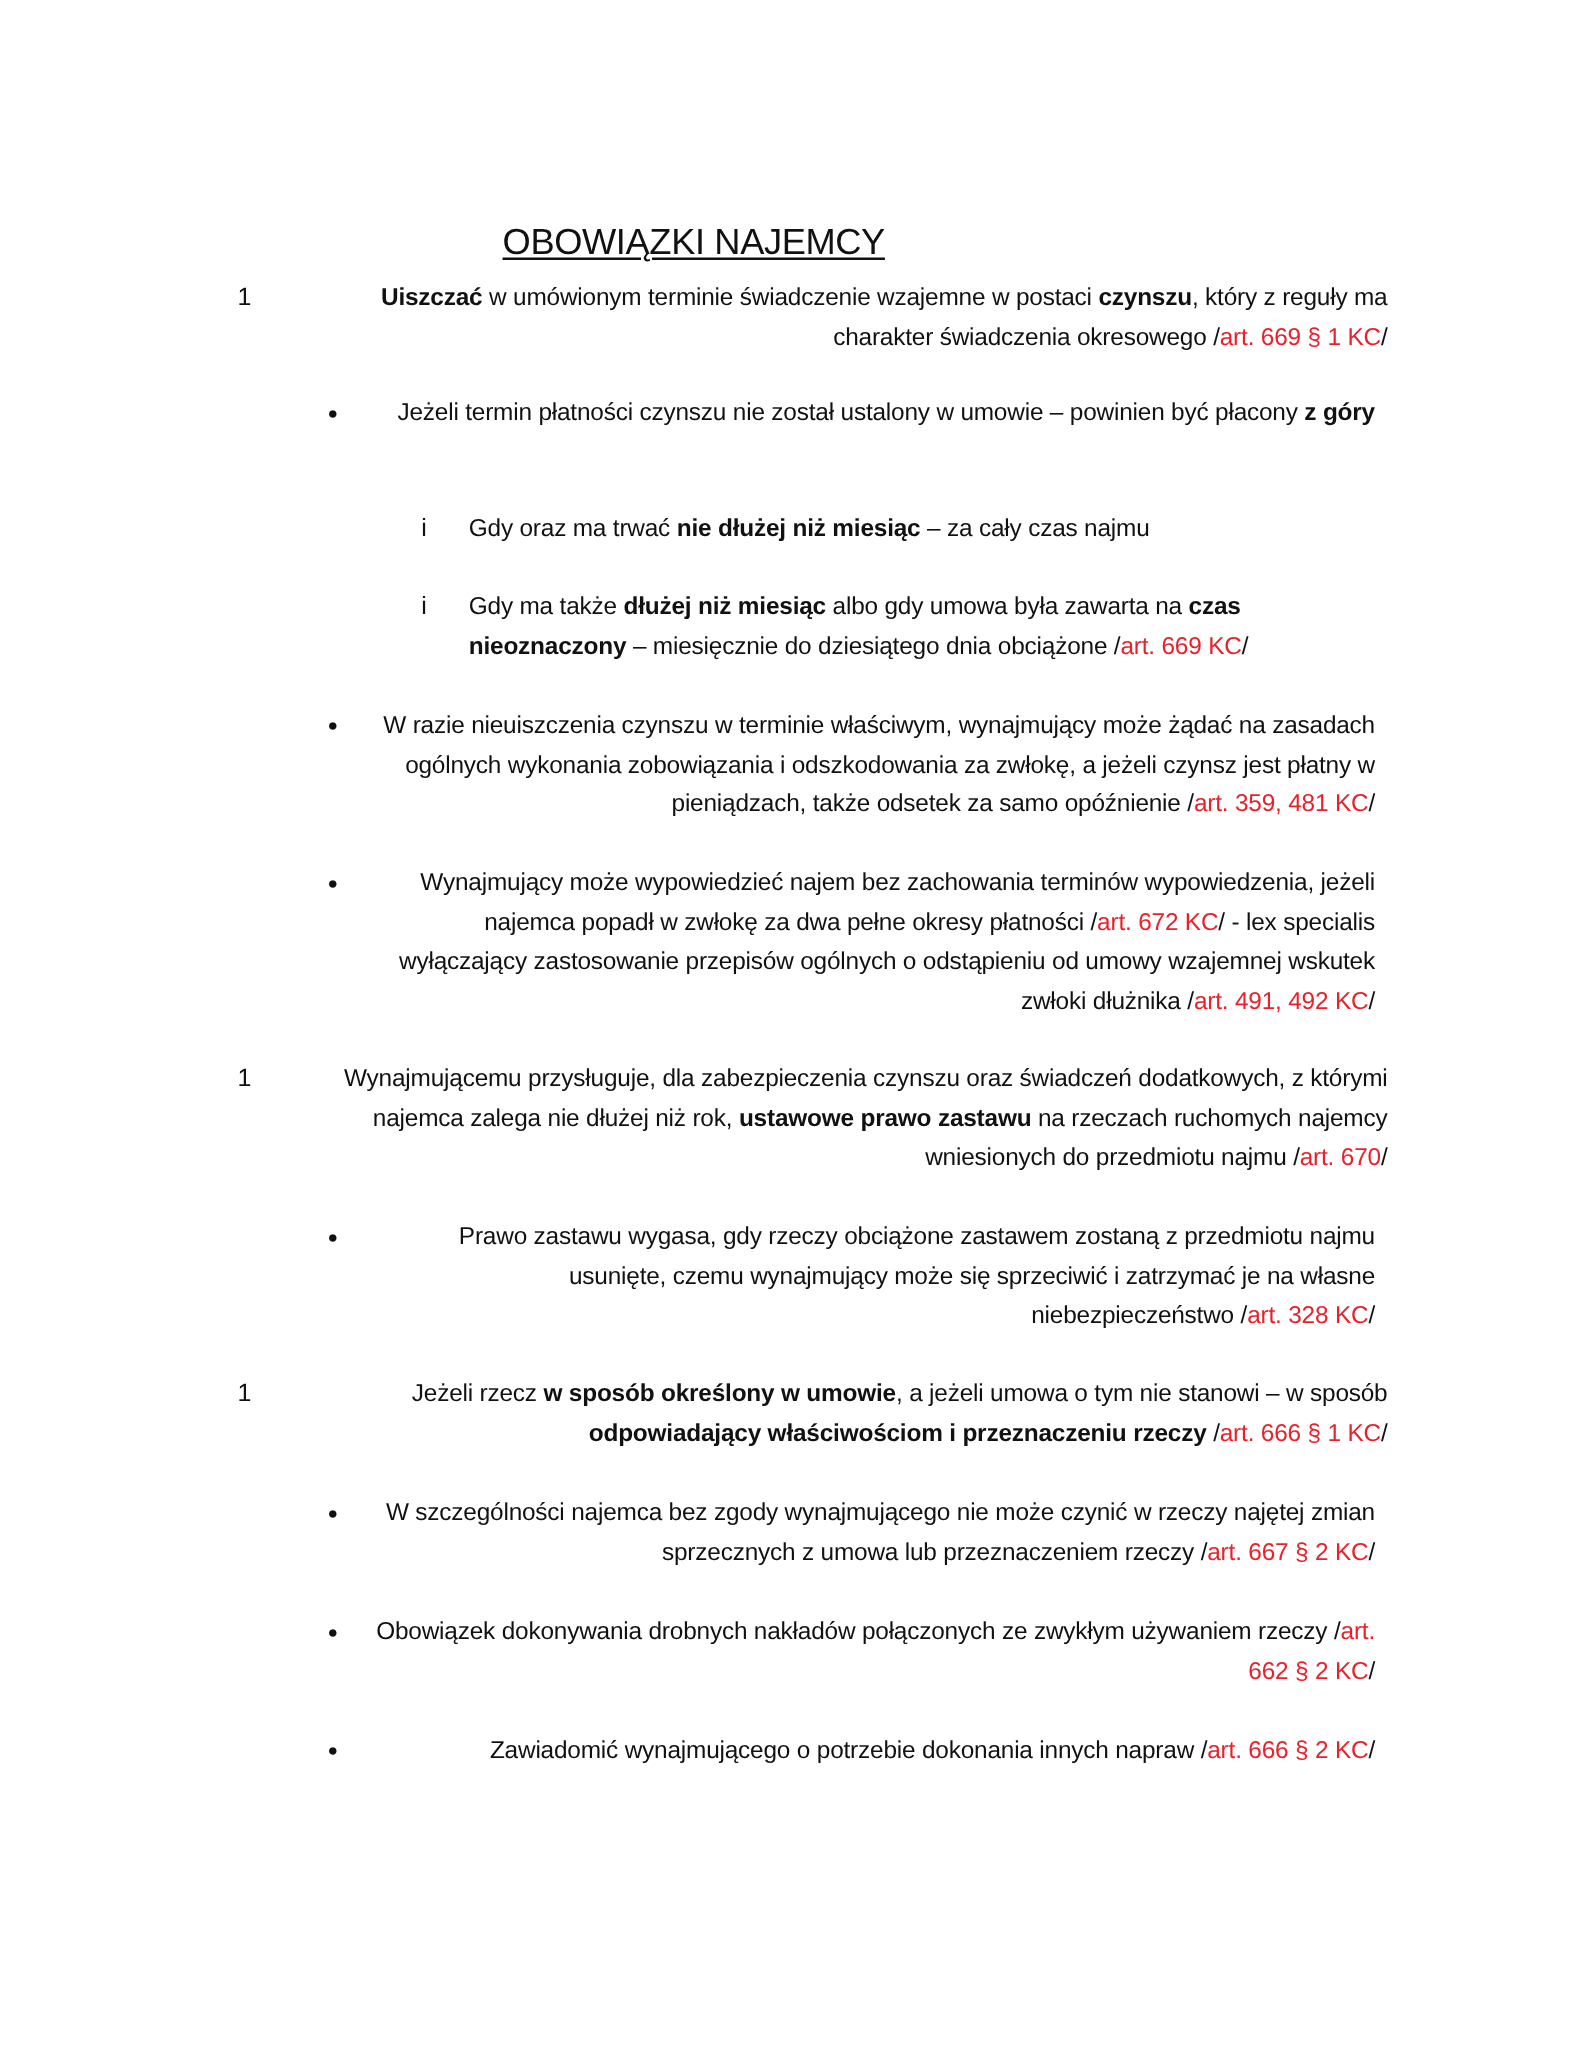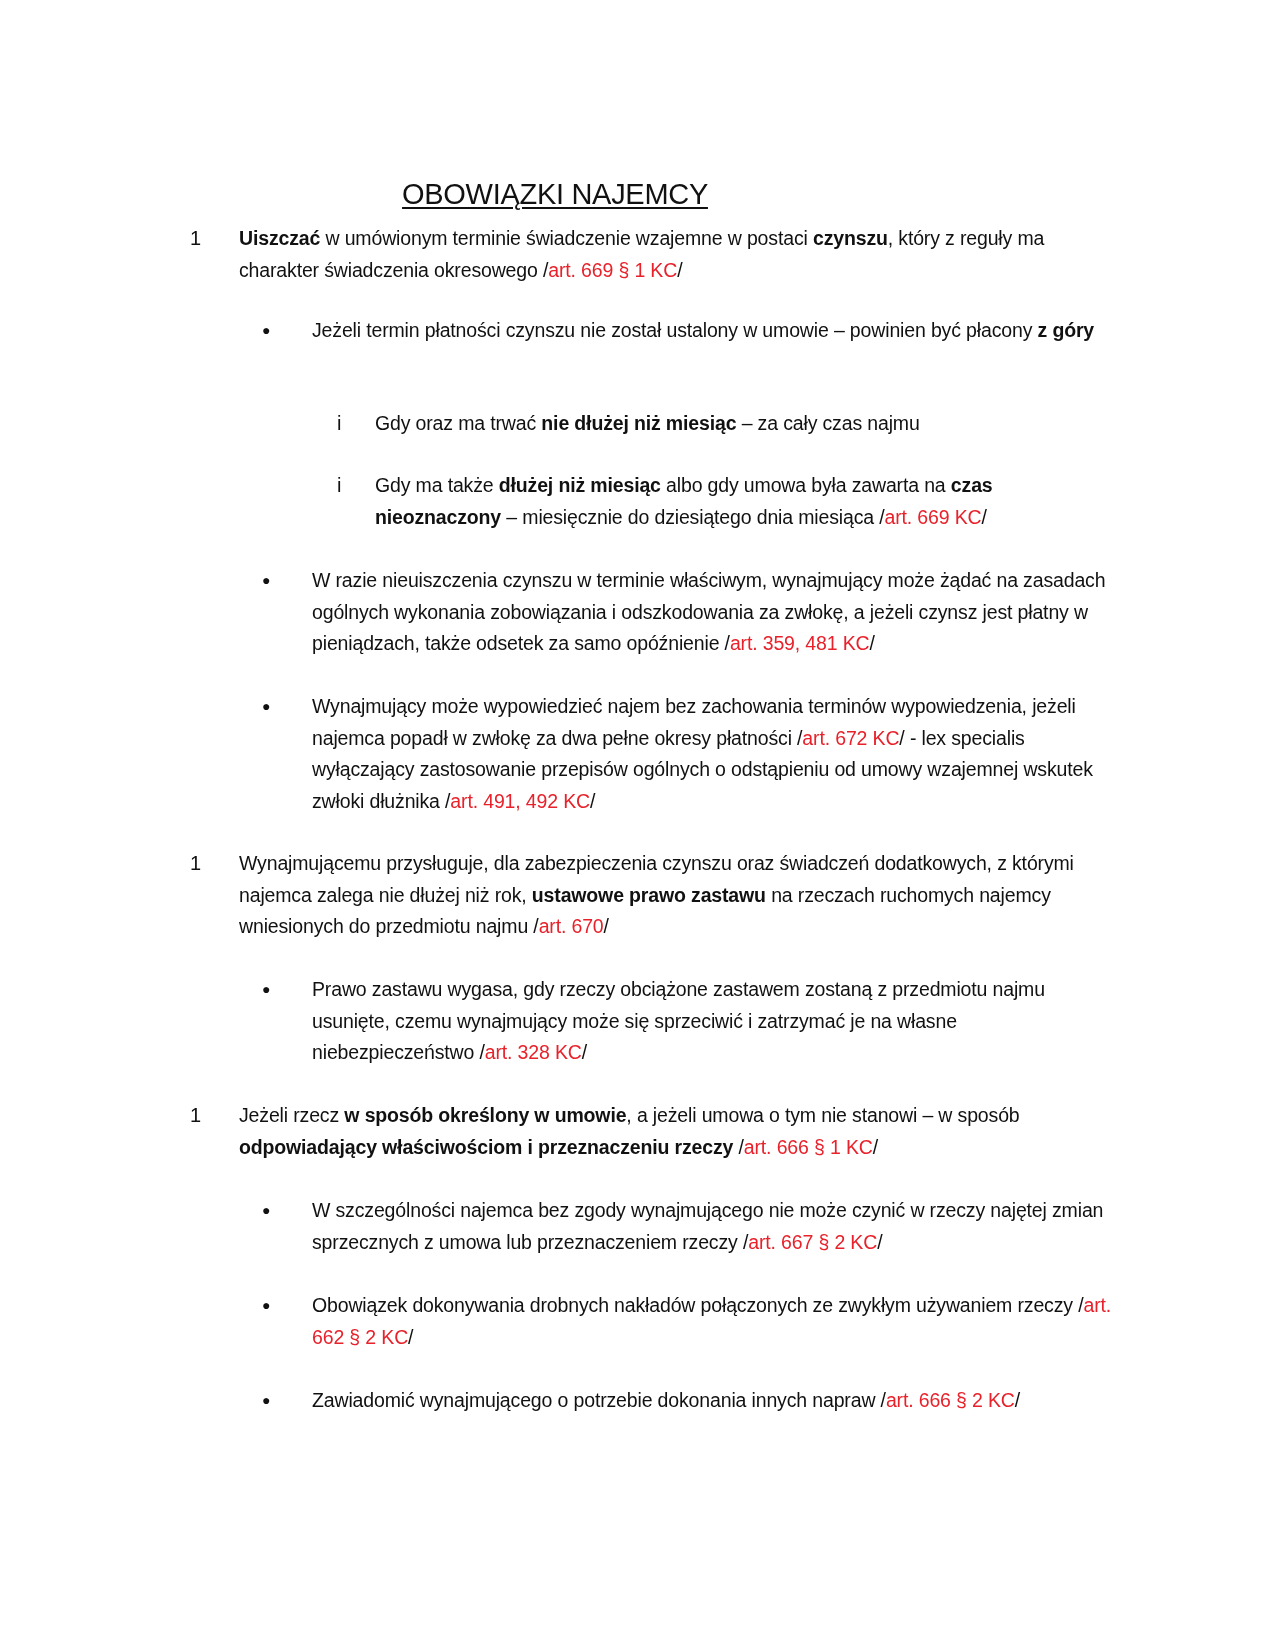--- a/index.html
+++ b/index.html
@@ -9,23 +9,23 @@
   .title { position: absolute; top: 176px; left: 0; width: 1110px; text-align: center;
            font-family: "Liberation Sans", sans-serif; font-size: 29px; line-height: 36px;
            text-decoration: underline; text-decoration-thickness: 2px; text-underline-offset: 3px;
            color: #111; letter-spacing: -0.3px; }
   .doc { font-family: "Liberation Sans Narrow", "Liberation Sans", sans-serif; font-size: 19.5px;
          line-height: 31.5px; letter-spacing: -0.15px; }
   .item { position: absolute; }
   .marker { position: absolute; top: 0; }
   .text { position: absolute; top: 0; }
   .lvl1 .marker { left: 190px; font-family: "Liberation Sans", sans-serif; font-size: 20px; }
-  .lvl1 .text { left: 239px; width: 885px; }
+  .lvl1 .text { left: 225px; width: 885px; text-align: right; }
   .lvl2 .marker { left: 262px; font-size: 14px; }
-  .lvl2 .text { left: 312px; width: 812px; }
+  .lvl2 .text { left: 288px; width: 812px; text-align: right; }
   .lvl3 .marker { left: 337px; font-family: "Liberation Sans", sans-serif; font-size: 20px; }
   .lvl3 .text { left: 375px; width: 740px; }
   .b { font-weight: bold; }
   .ref { color: #e8212a; }
 </style>
 </head>
 <body>
 
 <div class="page">
   <div class="title">OBOWIĄZKI NAJEMCY</div>
@@ -37,21 +37,21 @@
       <div class="item lvl2" style="top: 315px;">
         <span class="marker">●</span>
         <div class="text"><span>Jeżeli termin płatności czynszu nie został ustalony w umowie – powinien być płacony </span><span class="b">z góry</span></div>
       </div>
       <div class="item lvl3" style="top: 408px;">
         <span class="marker">i</span>
         <div class="text"><span>Gdy oraz ma trwać </span><span class="b">nie dłużej niż miesiąc</span><span> – za cały czas najmu</span></div>
       </div>
       <div class="item lvl3" style="top: 470px;">
         <span class="marker">i</span>
-        <div class="text"><span>Gdy ma także </span><span class="b">dłużej niż miesiąc</span><span> albo gdy umowa była zawarta na </span><span class="b">czas nieoznaczony</span><span> – miesięcznie do dziesiątego dnia miesiąca /</span><span class="ref">art. 669 KC</span><span>/</span></div>
+        <div class="text"><span>Gdy ma także </span><span class="b">dłużej niż miesiąc</span><span> albo gdy umowa była zawarta na </span><span class="b">czas nieoznaczony</span><span> – miesięcznie do dziesiątego dnia obciążone /</span><span class="ref">art. 669 KC</span><span>/</span></div>
       </div>
       <div class="item lvl2" style="top: 565px;">
         <span class="marker">●</span>
         <div class="text"><span>W razie nieuiszczenia czynszu w terminie właściwym, wynajmujący może żądać na zasadach ogólnych wykonania zobowiązania i odszkodowania za zwłokę, a jeżeli czynsz jest płatny w pieniądzach, także odsetek za samo opóźnienie /</span><span class="ref">art. 359, 481 KC</span><span>/</span></div>
       </div>
       <div class="item lvl2" style="top: 691px;">
         <span class="marker">●</span>
         <div class="text"><span>Wynajmujący może wypowiedzieć najem bez zachowania terminów wypowiedzenia, jeżeli najemca popadł w zwłokę za dwa pełne okresy płatności /</span><span class="ref">art. 672 KC</span><span>/ - lex specialis wyłączający zastosowanie przepisów ogólnych o odstąpieniu od umowy wzajemnej wskutek zwłoki dłużnika /</span><span class="ref">art. 491, 492 KC</span><span>/</span></div>
       </div>
       <div class="item lvl1" style="top: 848px;">

